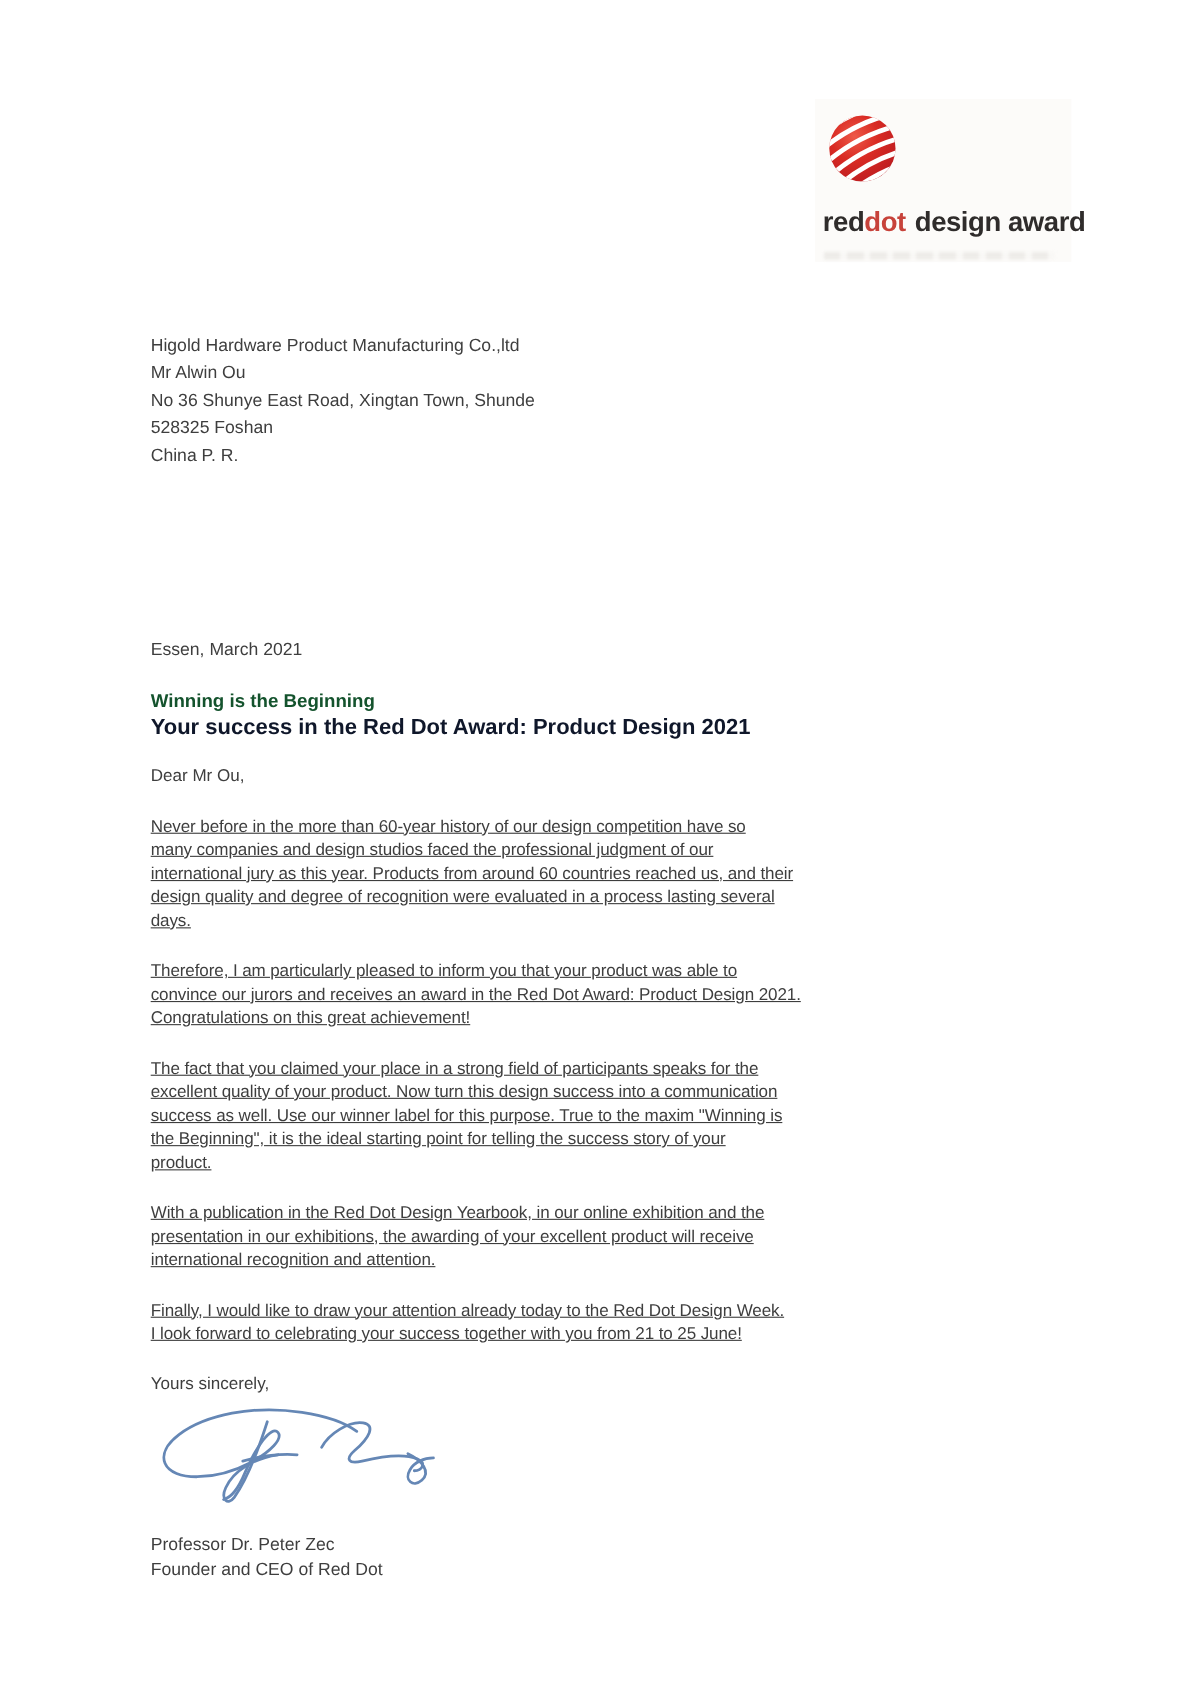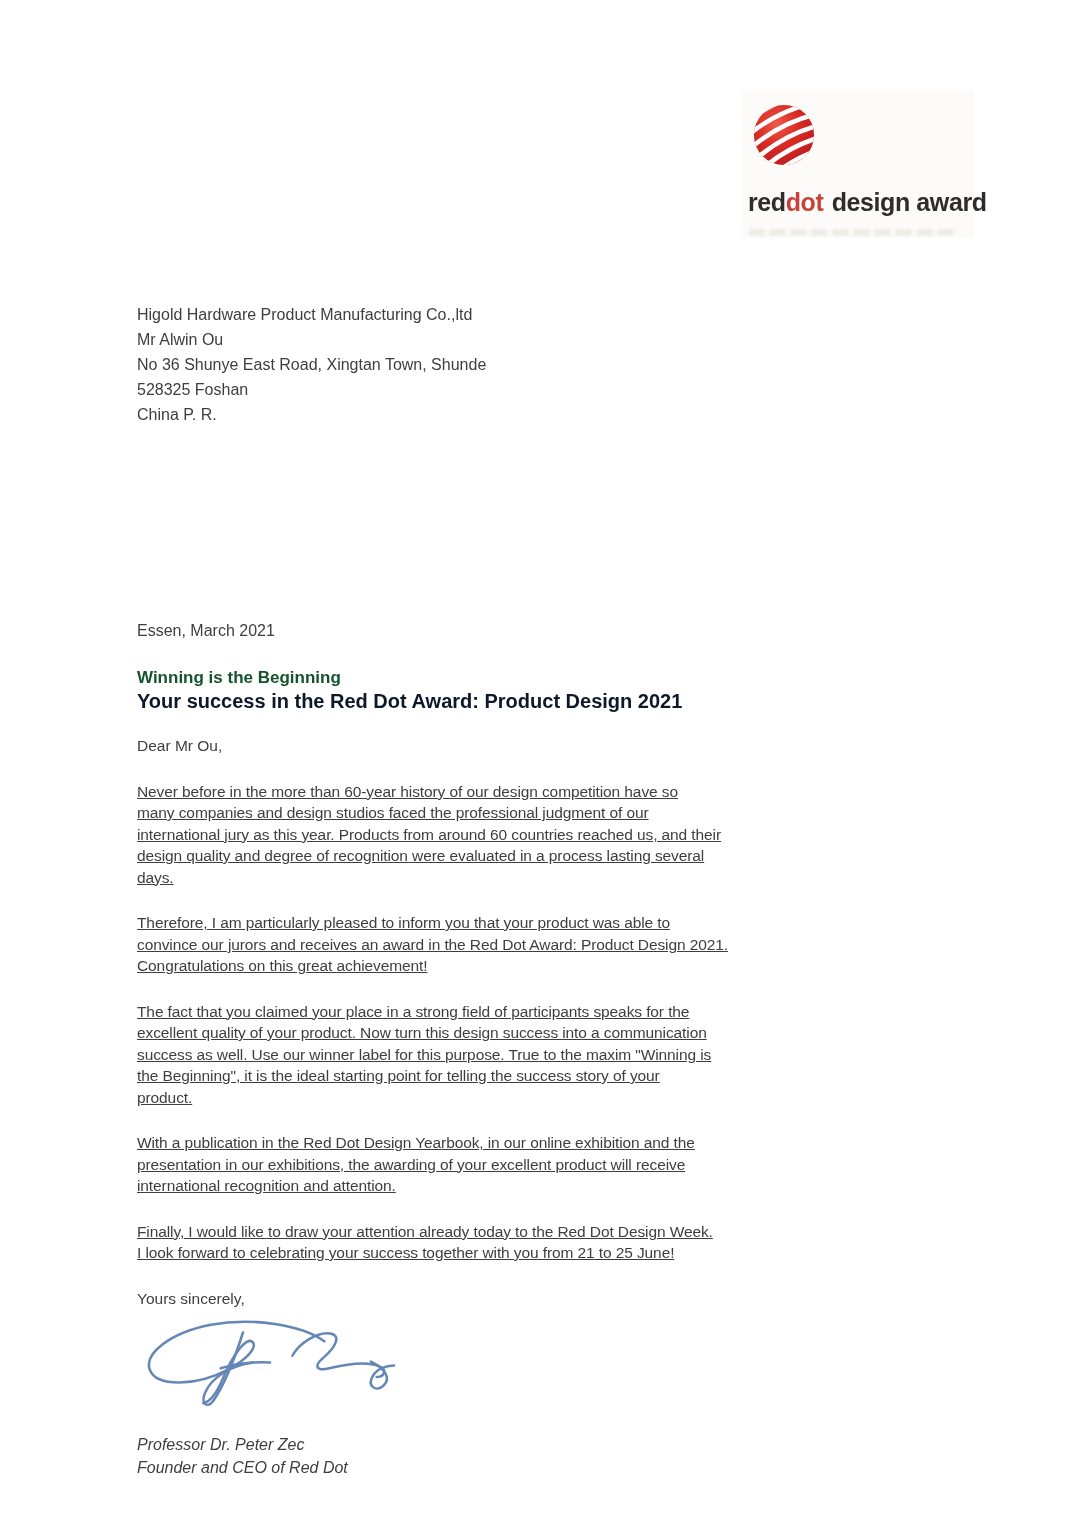--- a/index.html
+++ b/index.html
@@ -32,30 +32,30 @@
     filter:blur(1.3px);opacity:.75;
   }
 
   
   .recipient{
     position:absolute;left:123px;top:302px;
     font-size:16px;line-height:25px;
   }
 
   
-  .content{position:absolute;left:123px;top:620px;width:645px;}
+  .content{position:absolute;left:123px;top:580px;width:645px;}
   .dateline{font-size:16px;line-height:22px;}
   .headline{margin-top:26px;font-size:17px;line-height:20px;font-weight:bold;color:#14532d;}
   .subheadline{margin-top:3px;font-size:20px;line-height:20px;font-weight:bold;color:#0f172a;}
   .salutation{margin-top:24px;font-size:15.5px;line-height:21.5px;}
   .para{margin-top:24px;font-size:15.5px;line-height:21.5px;letter-spacing:-0.1px;text-decoration:underline;}
   .tline{white-space:nowrap;}
   .closing{margin-top:24px;font-size:15.5px;line-height:21.5px;}
   .signature{margin-top:8px;display:block;}
-  .signatory{margin-top:24px;font-size:16px;line-height:23px;font-style:italic;}
+  .signatory{margin-top:24px;font-size:16px;line-height:23px;}
 </style>
 </head>
 <body>
 
 <div class="page">
 
   <div class="logo-block">
     <svg class="sphere" viewBox="0 0 100 100">
       <defs>
         <radialGradient id="rg" cx="38%" cy="32%" r="78%">

